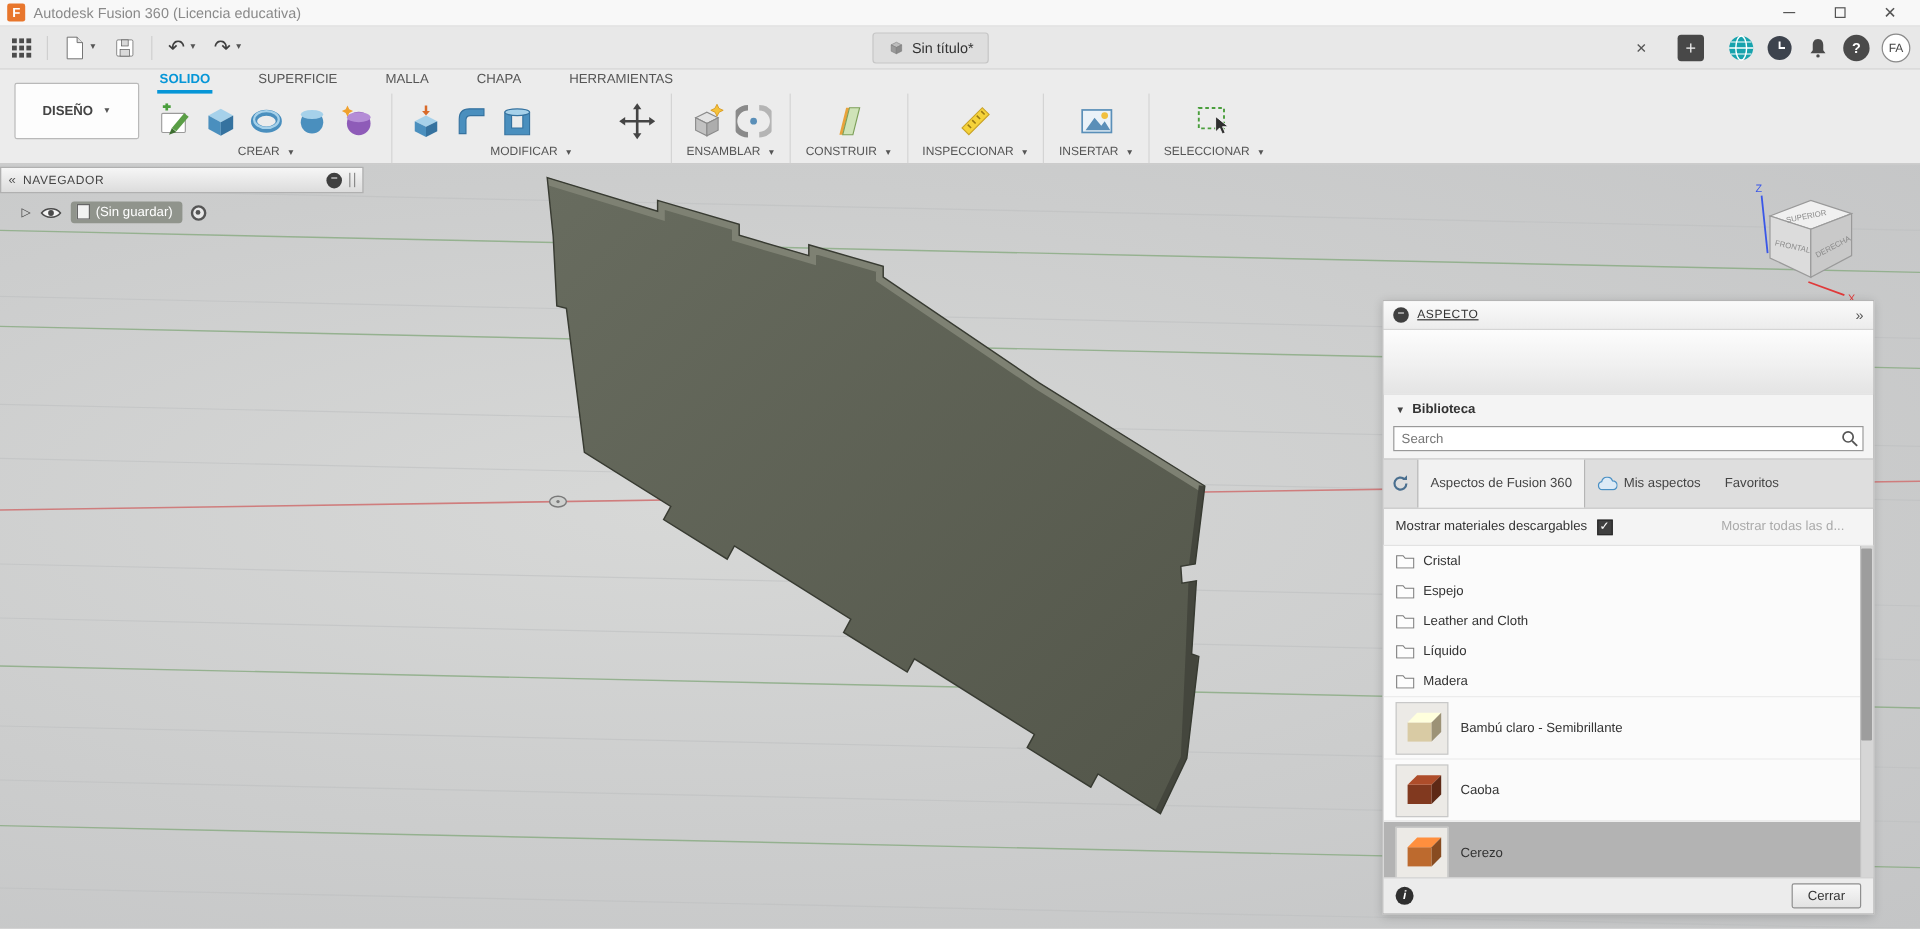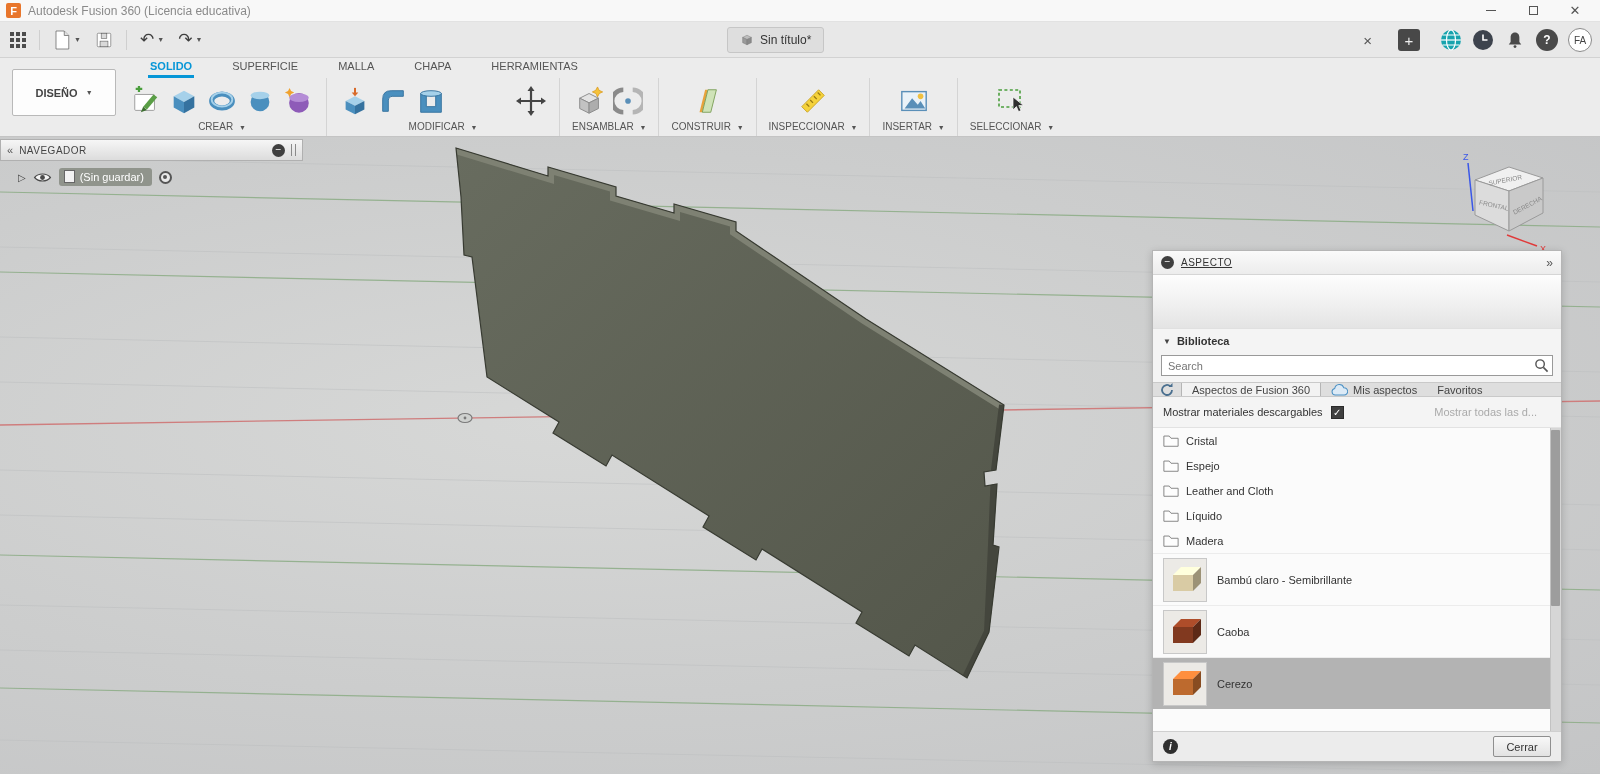--- a/index.html
+++ b/index.html
@@ -29,21 +29,21 @@
   .qat-right { position:absolute; right:8px; top:0; height:36px; display:flex; align-items:center; gap:10px; }
   .tab-close { font-size:15px; color:#555; padding:0 4px; margin-right:12px; }
   .plus-btn { width:22px; height:22px; background:#484848; color:#eee; border-radius:3px; font-size:15px; display:flex; align-items:center; justify-content:center; margin-right:10px; }
   .circle-ico { width:22px; height:22px; border-radius:50%; display:flex; align-items:center; justify-content:center; }
   .help-circle { background:#4a4a4a; color:#fff; font-size:12px; font-weight:bold; }
   .avatar { width:24px; height:24px; border-radius:50%; background:#fff; border:1px solid #8a8a8a; color:#444; font-size:10px; display:flex; align-items:center; justify-content:center; }
 
   
   .ribbon { position:absolute; top:58px; left:0; width:100%; height:79px; background:#ececec; border-bottom:1px solid #c4c4c4; }
   .workspace-btn { position:absolute; left:12px; top:11px; width:104px; height:47px; background:#fdfdfd; border:1px solid #b9b9b9; border-radius:2px; display:flex; align-items:center; justify-content:center; gap:5px; font-size:11px; font-weight:bold; color:#444; }
-  .ribbon-tabs { position:absolute; left:148px; top:0; height:20px; display:flex; gap:36px; align-items:flex-end; }
+  .ribbon-tabs { position:absolute; left:131px; top:0; height:20px; display:flex; gap:36px; align-items:flex-end; }
   .rtab { font-size:11px; color:#555; padding:2px 2px 3px; border-bottom:3px solid transparent; }
   .rtab.active { color:#0696d7; font-weight:bold; border-bottom-color:#0696d7; }
   .groups { position:absolute; left:118px; top:20px; bottom:0; display:flex; }
   .group { display:flex; flex-direction:column; align-items:center; justify-content:space-between; padding:3px 12px 2px; }
   .group + .group { border-left:1px solid #d4d4d4; }
   .gicons { display:flex; align-items:center; gap:6px; height:40px; }
   .glabel { font-size:10px; color:#555; padding-bottom:2px; white-space:nowrap; }
   .tool { width:32px; height:32px; display:flex; align-items:center; justify-content:center; }
   .mod-space { width:56px; }
 
@@ -75,21 +75,21 @@
   .ap-title { font-size:10px; letter-spacing:.5px; color:#333;text-decoration:underline; }
   .ap-header .spacer { flex:1; }
   .ap-expand { color:#555; font-size:12px; }
   .ap-dropzone { height:54px; background:linear-gradient(#fdfdfd, #f0f0f0 55%, #e4e4e4); border-bottom:1px solid #e0e0e0; }
   .ap-library { height:24px; display:flex; align-items:center; gap:6px; padding:0 10px; font-weight:bold; }
   .lib-arrow { font-size:8px; color:#444; }
   .ap-search { padding:2px 8px 6px; }
   .ap-search .wrap { position:relative; }
   .ap-search input { width:100%; height:21px; border:1px solid #999; background:#fff; font-size:11px; padding:0 22px 0 6px; font-family:"Liberation Sans",sans-serif; color:#333; }
   .mag { position:absolute; right:4px; top:3px; }
-  .ap-tabs { height:15px; background:#dedede; border-top:1px solid #c9c9c9; border-bottom:1px solid #c9c9c9; display:flex; align-items:stretch;text-align:center; }
+  .ap-tabs { height:42px; background:#dedede; border-top:1px solid #c9c9c9; border-bottom:1px solid #c9c9c9; display:flex; align-items:stretch;text-align:center; }
   .ap-tab { display:flex; align-items:center; gap:5px; padding:0 10px; color:#444; }
   .ap-tab.selected { background:#f2f2f2; border-left:1px solid #b5b5b5; border-right:1px solid #b5b5b5; }
   .refresh-btn { width:28px; display:flex; align-items:center; justify-content:center; }
   .ap-checkrow { height:30px; display:flex; align-items:center; padding:0 10px; gap:8px; }
   .checkbox { width:13px; height:13px; background:#3f3f3f; border:1px solid #2a2a2a; color:#fff; font-size:10px; line-height:12px; text-align:center; }
   .cancel-text { margin-left:auto; color:#aaa; padding-right:14px; }
   .ap-list { flex:1; position:relative; background:#fbfbfb; border-top:1px solid #e2e2e2; overflow:hidden; }
   .folder-row { height:25px; display:flex; align-items:center; gap:7px; padding:0 10px; }
   .mat-row { height:52px; display:flex; align-items:center; gap:10px; padding:0 10px; border-top:1px solid #ececec; }
   .mat-row.selected { background:#b3b3b3; }

